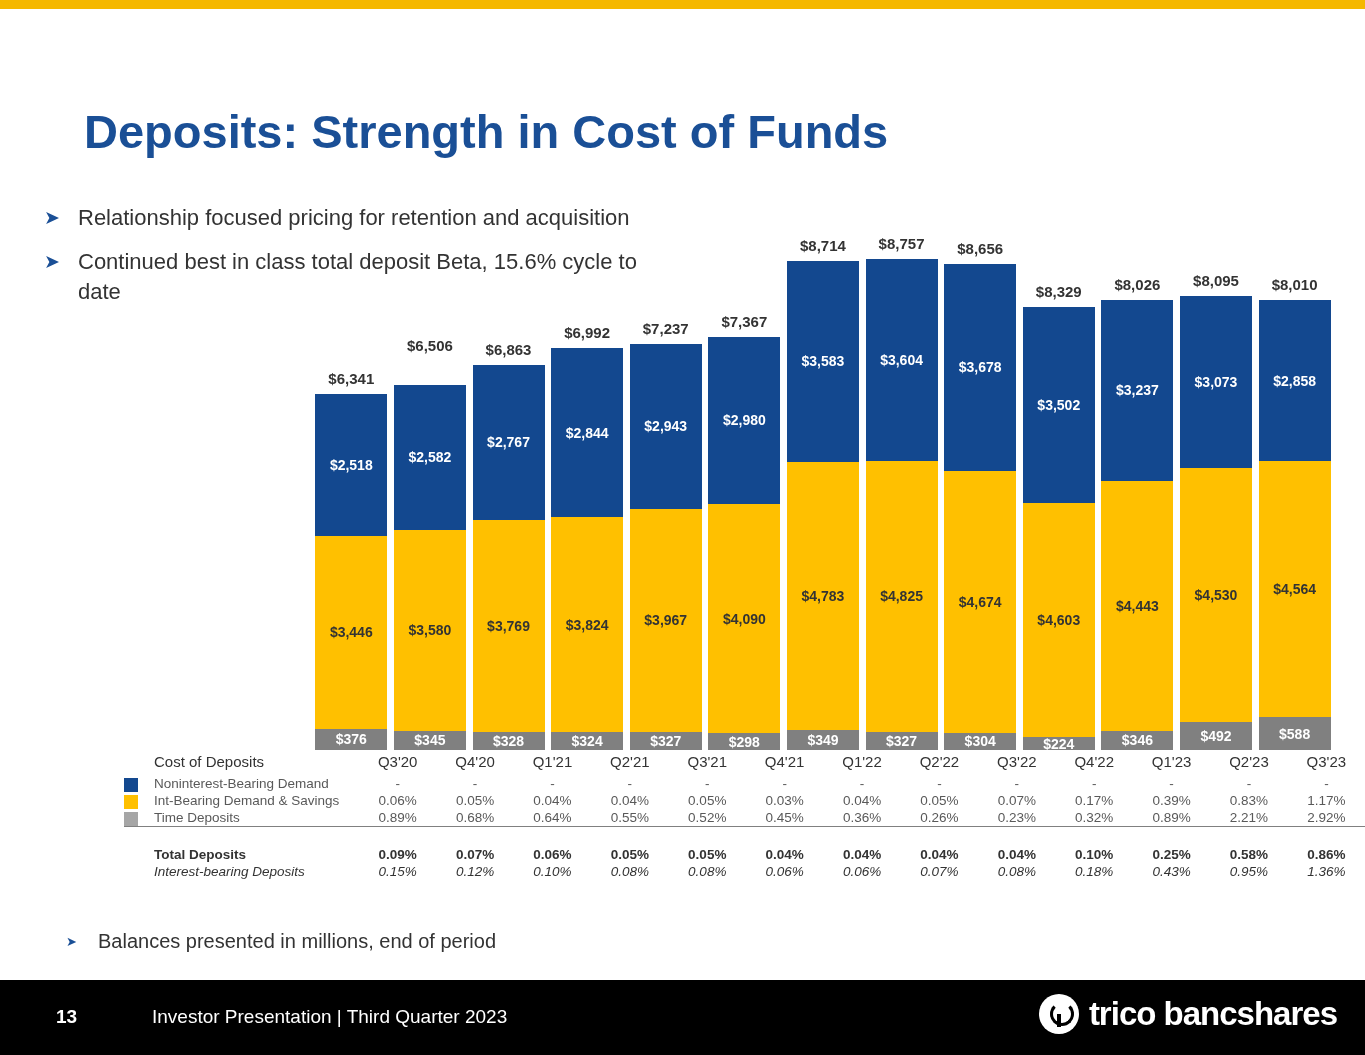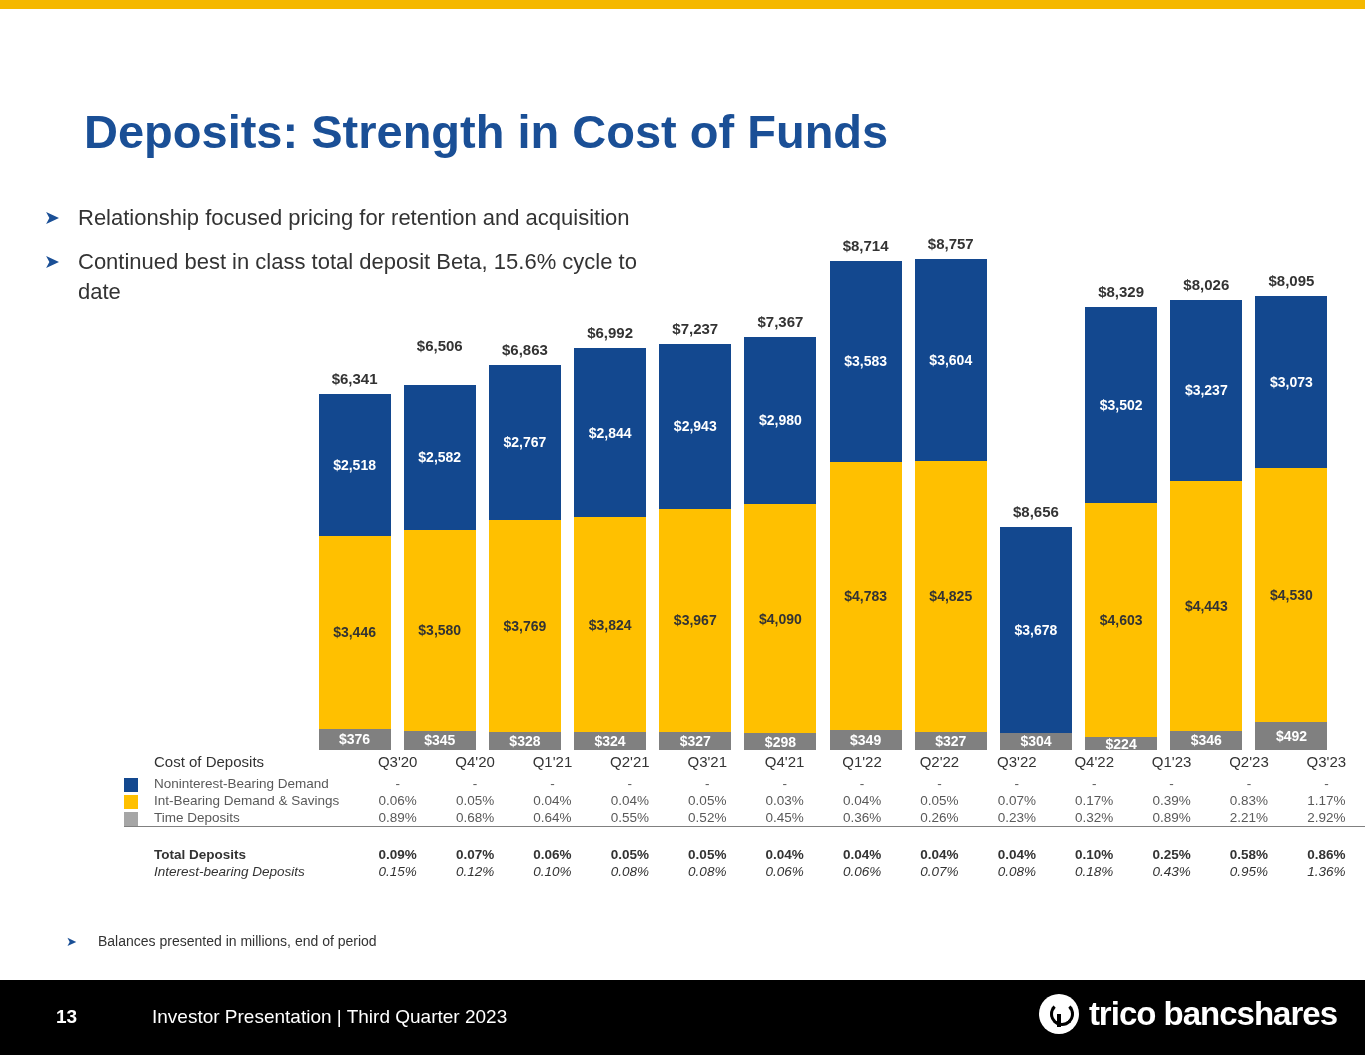--- a/index.html
+++ b/index.html
@@ -5,21 +5,21 @@
   html,body{margin:0;padding:0;}
   body{width:1365px;height:1055px;background:#ffffff;font-family:"Liberation Sans",sans-serif;position:relative;overflow:hidden;}
   .topbar{position:absolute;left:0;top:0;width:1365px;height:9px;background:#f5b800;}
   .title{position:absolute;left:84px;top:104px;font-size:47px;font-weight:bold;color:#1a4f96;letter-spacing:0px;white-space:nowrap;}
   .bullets{position:absolute;left:44px;top:203px;width:620px;}
   .bullet{display:flex;align-items:flex-start;margin-bottom:14px;}
   .bullet .arrow{width:34px;flex:0 0 34px;color:#1a4f96;font-size:19px;line-height:30px;}
   .bullet .btext{font-size:22px;color:#333333;line-height:30px;}
   .note{position:absolute;left:66px;top:932px;display:flex;align-items:flex-start;}
   .note .arrow{width:32px;flex:0 0 32px;color:#1a4f96;font-size:13px;line-height:19px;}
-  .note .ntext{font-size:14px;color:#333333;line-height:19px;}
+  .note .ntext{font-size:20px;color:#333333;line-height:19px;}
 
   
   .chart{position:absolute;left:312px;top:200px;width:1022px;height:550px;}
   .bars{position:absolute;left:0;bottom:0;width:1022px;height:550px;display:flex;align-items:flex-end;}
   .barcol{flex:1 1 0;position:relative;height:100%;display:flex;flex-direction:column;justify-content:flex-end;align-items:center;}
   .barinner{width:72px;display:flex;flex-direction:column;justify-content:center;align-items:center;position:relative;}
   .seg{width:72px;position:relative;display:flex;align-items:center;justify-content:center;}
   .seg span{font-size:14px;font-weight:bold;}
   .seg.blue{background:#13488f;}
   .seg.blue span{color:#ffffff;}
@@ -184,20 +184,23 @@
             <span>$327</span>
           </div>
         </div>
       </div>
       <div class="barcol">
         <div class="barinner">
           <div class="toplabel">$8,656</div>
           <div class="seg blue" style="height: 206.418px;">
             <span>$3,678</span>
           </div>
+          <div class="seg gold" style="height: 262.316px;">
+            <span>$4,674</span>
+          </div>
           <div class="seg gray" style="height: 17.0612px;">
             <span>$304</span>
           </div>
         </div>
       </div>
       <div class="barcol">
         <div class="barinner">
           <div class="toplabel">$8,329</div>
           <div class="seg blue" style="height: 196.541px;">
             <span>$3,502</span>
@@ -228,20 +231,34 @@
         <div class="barinner">
           <div class="toplabel">$8,095</div>
           <div class="seg blue" style="height: 172.464px;">
             <span>$3,073</span>
           </div>
           <div class="seg gold" style="height: 254.235px;">
             <span>$4,530</span>
           </div>
           <div class="seg gray" style="height: 27.6122px;">
             <span>$492</span>
+          </div>
+        </div>
+      </div>
+      <div class="barcol">
+        <div class="barinner">
+          <div class="toplabel">$8,010</div>
+          <div class="seg blue" style="height: 160.398px;">
+            <span>$2,858</span>
+          </div>
+          <div class="seg gold" style="height: 256.143px;">
+            <span>$4,564</span>
+          </div>
+          <div class="seg gray" style="height: 33px;">
+            <span>$588</span>
           </div>
         </div>
       </div>
     </div>
 </div>
 
 <div class="tablewrap">
   <table>
     <tbody id="tbody">
         <tr class="xaxis">

